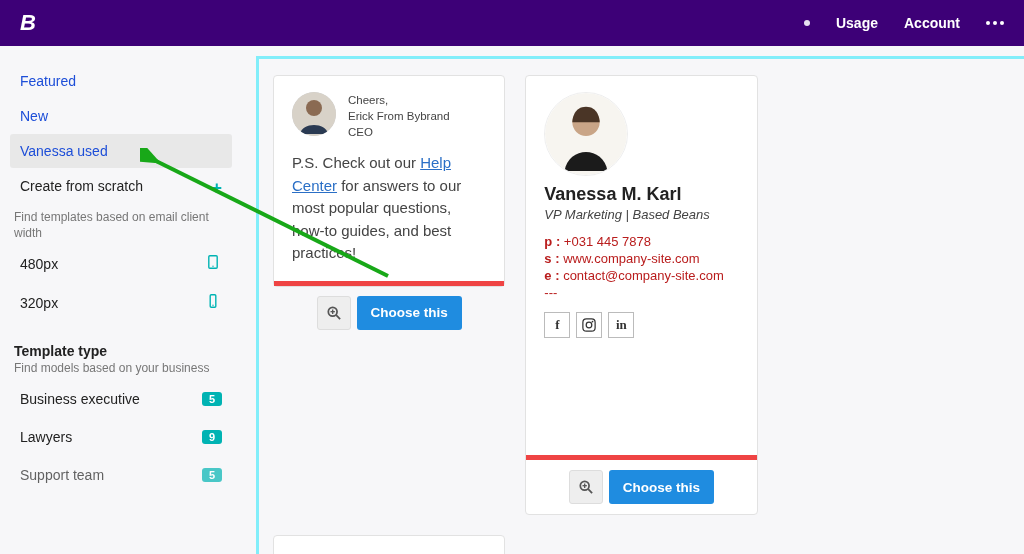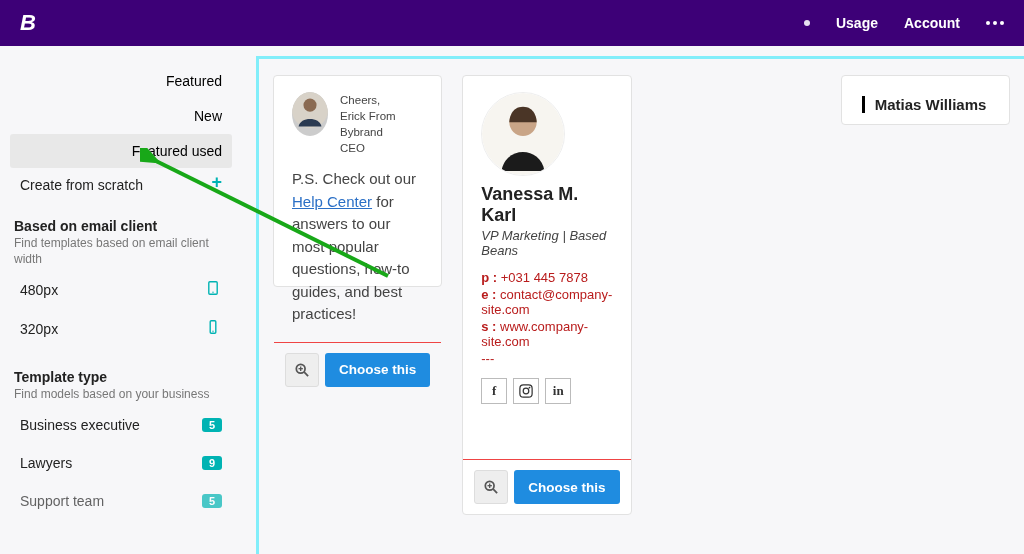--- a/index.html
+++ b/index.html
@@ -10,34 +10,34 @@
     .nav-item { color: #fff; font-weight: 600; font-size: 14px; cursor: pointer; display: flex; align-items: center; gap: 6px; }
     .nav-item.active { color: #00d0d0; position: relative; }
     .nav-item.active::after { content: ''; position: absolute; bottom: -14px; left: 50%; transform: translateX(-50%); width: 0; height: 0; border-left: 8px solid transparent; border-right: 8px solid transparent; border-top: 8px solid #3d0077; }
     .chevron-down { display: inline-block; width: 0; height: 0; border-left: 5px solid transparent; border-right: 5px solid transparent; border-top: 5px solid #fff; }
     .nav-right { margin-left: auto; display: flex; align-items: center; gap: 26px; color: #fff; font-weight: 600; }
     .dot-indicator { width: 6px; height: 6px; border-radius: 50%; background: #e6e0f0; }
     .three-dots { display: flex; gap: 3px; cursor: pointer; }
     .three-dots span { width: 4px; height: 4px; border-radius: 50%; background: #fff; }
     .page { display: flex; height: calc(100% - 46px); }
     .sidebar { width: 246px; padding: 18px 14px 18px 10px; overflow-y: auto; }
-    .sb-item { padding: 9px 10px; color: #000000; cursor: pointer; border-radius: 3px; margin-bottom: 1px; text-align: right; }
+    .sb-item { padding: 9px 10px; color: #1d4ed8; cursor: pointer; border-radius: 3px; margin-bottom: 1px; }
     .sb-item.selected { background: #e8e8e8; }
-    .sb-create { display: flex; justify-content: space-between; align-items: flex-end; padding: 3px 10px; cursor: pointer; }
+    .sb-create { display: flex; justify-content: space-between; align-items: flex-start; padding: 9px 10px; cursor: pointer; }
     .plus { color: #00b3b3; font-weight: 700; font-size: 18px; }
     .sb-header { font-weight: 700; color: #222; margin-top: 22px; padding: 0 4px; }
     .sb-sub { color: #777; font-size: 12px; padding: 2px 4px 2px 4px; line-height: 1.3; }
     .sb-row { display: flex; justify-content: space-between; align-items: center; padding: 10px 10px; margin-top: 2px; }
     .sb-icon { color: #00b3b3; }
     .sb-badge { background: #00b3b3; color: #fff; font-size: 11px; font-weight: 700; padding: 1px 7px; border-radius: 3px; min-width: 18px; text-align: center; }
     .content { flex: 1; padding: 10px 0 0 10px; }
-    .gallery { border: 3px solid #82eefa; border-right: none; border-bottom: none; background: #f7f7f9; height: 100%; padding: 16px 14px; display: grid; grid-template-columns: 1fr 1fr 1fr 1fr; gap: 20px; overflow: hidden; }
+    .gallery { border: 3px solid #82eefa; border-right: none; border-bottom: none; background: #f7f7f9; height: 100%; padding: 16px 14px; display: grid; grid-template-columns: 1fr 1fr 1fr; gap: 20px; overflow: hidden; }
     .card { background: #fff; border: 1px solid #e2e2e2; border-radius: 4px; display: flex; flex-direction: column; }
     .card .preview { padding: 16px 18px; flex: 1; font-size: 12px; color: #333; }
-    .card .footer { border-top: 1px solid #ef4444; padding: 10px; display: flex; justify-content: center; gap: 6px; }
+    .card .footer { border-top: 5px solid #ef4444; padding: 10px; display: flex; justify-content: center; gap: 6px; }
     .mag-btn { background: #eee; border: 1px solid #ddd; width: 34px; height: 34px; border-radius: 3px; display: flex; align-items: center; justify-content: center; color: #555; cursor: pointer; }
     .choose-btn { background: #1f8ce0; border: none; color: #fff; font-weight: 600; font-size: 13.5px; padding: 8px 14px; border-radius: 3px; cursor: pointer; }
     .sig1 { display: flex; gap: 12px; margin-bottom: 12px; }
     .avatar1 { width: 44px; height: 44px; border-radius: 50%; background: #ccc; overflow:hidden; }
     .sig1-text { font-size: 11.5px; color: #444; line-height: 1.4; }
     .hc-link { color: #2a6fc6; text-decoration: underline; }
     .ps-text { font-size: 15px; color: #444; line-height: 1.5; }
     .avatar2 { width: 84px; height: 84px; border-radius: 50%; background:#fff; border: 1px solid #eee; margin-bottom: 8px; overflow:hidden; }
     .sig2-name { font-size: 18px; font-weight: 700; color: #222; margin-bottom: 2px; }
     .sig2-title { font-style: italic; color: #444; font-size: 13px; margin-bottom: 12px; }
@@ -66,27 +66,26 @@
         <span></span>
         <span></span>
       </span>
   </div>
 </div>
 
 <div class="page">
   <div class="sidebar">
     <div class="sb-item">Featured</div>
     <div class="sb-item">New</div>
-    <div class="sb-item selected">Featured used</div>
+    <div class="sb-item selected">Vanessa used</div>
     <div class="sb-create">
       <span>Create from scratch</span>
       <span class="plus">+</span>
     </div>
 
-    <div class="sb-header">Based on email client</div>
     <div class="sb-sub">Find templates based on email client width</div>
     <div class="sb-row">
       <span>480px</span>
       <span class="sb-icon">
         <svg class="device" viewBox="0 0 16 20">
             <rect x="2" y="1" width="12" height="18" rx="1.5" fill="none" stroke="#00b3b3" stroke-width="2"></rect>
             <circle cx="8" cy="16" r="1" fill="#00b3b3"></circle>
           </svg>
       </span>
     </div>
@@ -158,22 +157,22 @@
             <svg viewBox="0 0 84 84">
                 <circle cx="42" cy="42" r="42" fill="#f7f5f0"></circle>
                 <circle cx="42" cy="30" r="14" fill="#c9a587"></circle>
                 <path d="M42 14 C30 14 28 26 28 30 L56 30 C56 26 54 14 42 14 Z" fill="#4a3526"></path>
                 <path d="M20 80 C24 54 60 54 64 80 Z" fill="#1b1b1b"></path>
               </svg>
           </div>
           <div class="sig2-name">Vanessa M. Karl</div>
           <div class="sig2-title">VP Marketing | Based Beans</div>
           <div class="sig2-line"><b>p : </b><span>+031 445 7878</span></div>
+          <div class="sig2-line"><b>s : </b><span>www.company-site.com</span></div>
           <div class="sig2-line"><b>e : </b><span>contact@company-site.com</span></div>
-          <div class="sig2-line"><b>s : </b><span>www.company-site.com</span></div>
           <div class="sig2-line">---</div>
           <div class="social-row">
             <div class="social-box">f</div>
             <div class="social-box">
               <svg width="14" height="14" viewBox="0 0 16 16">
                   <rect x="1" y="1" width="14" height="14" rx="4" fill="none" stroke="#333" stroke-width="1.4"></rect>
                   <circle cx="8" cy="8" r="3.2" fill="none" stroke="#333" stroke-width="1.4"></circle>
                   <circle cx="12" cy="4" r="1" fill="#333"></circle>
                 </svg>
             </div>

